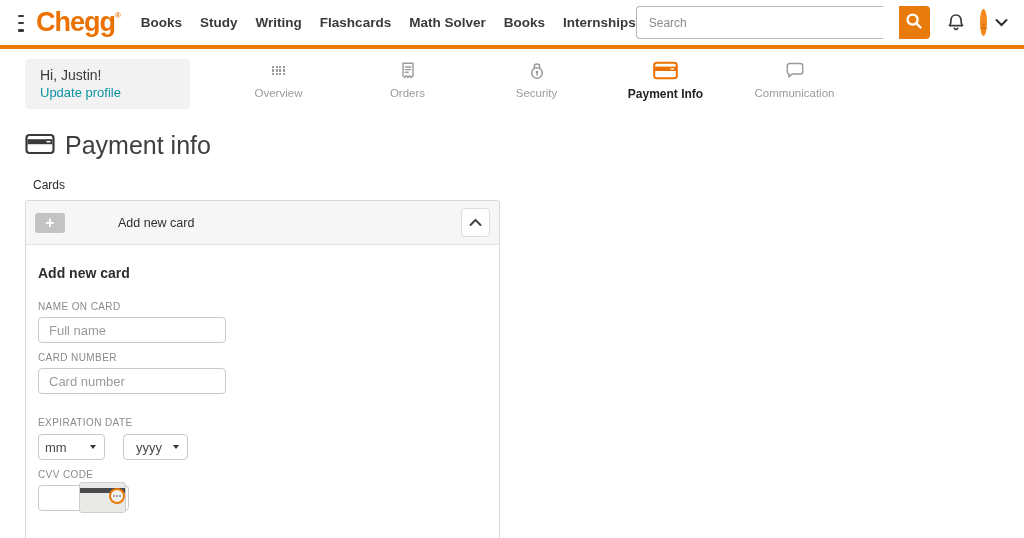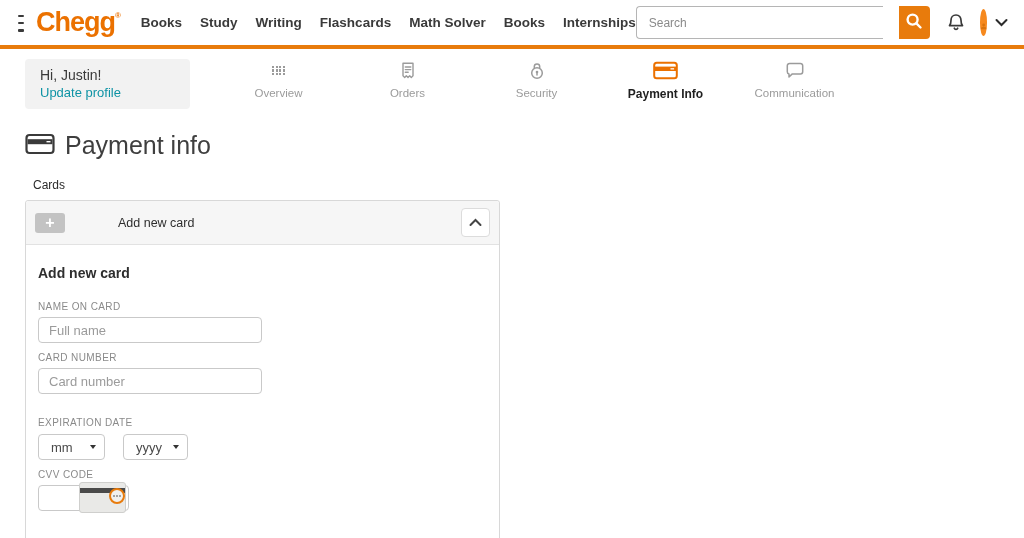--- a/index.html
+++ b/index.html
@@ -58,29 +58,29 @@
   .plus-btn { width:30px; height:20px; background:#c3c3c3; border:none; border-radius:3px;
     color:#fff; font-size:16px; font-weight:bold; line-height:17px; cursor:pointer; }
   .panel-header-label { margin-left:53px; font-size:12.5px; color:#2e2e2e; }
   .collapse-btn { margin-left:auto; width:29px; height:29px; background:#fff;
     border:1px solid #dcdcdc; border-radius:4px; display:flex; align-items:center;
     justify-content:center; cursor:pointer; }
 
   .panel-body { padding:20px 12px 0 12px; }
   .form-heading { font-size:14px; font-weight:600; color:#2e2e2e; }
   .field-label { font-size:10px; color:#8a8a8a; letter-spacing:0.4px; }
-  .text-input { margin-top:5px; display:block; width:224px; height:26px;
+  .text-input { margin-top:5px; display:block; width:188px; height:26px;
     border:1px solid #c9c9c9; border-radius:4px; padding:0 10px; font-size:13px;
     color:#333; outline:none; font-family:"Liberation Sans", sans-serif; }
   .text-input::placeholder { color:#9b9b9b; }
   .selects-row { display:flex; gap:18px; margin-top:6px; }
   .select { display:flex; align-items:center; justify-content:space-between; height:26px;
     border:1px solid #c9c9c9; border-radius:4px; padding:0 8px 0 12px; font-size:13px;
     color:#4a4a4a; background:#fff; cursor:pointer; }
-  .select.month { width:67px; }
+  .select.month { width:67px;padding-left:6px; }
   .select.year { width:65px; }
   .caret { width:0; height:0; border-left:3.5px solid transparent;
     border-right:3.5px solid transparent; border-top:4.5px solid #333; }
   .cvv-wrap { position:relative; margin-top:5px; width:91px; height:26px; }
   .cvv-input { width:91px; height:26px; border:1px solid #c9c9c9; border-radius:4px;
     outline:none; padding:0 8px; font-family:"Liberation Sans", sans-serif; }
   .cvv-card { position:absolute; right:3px; top:-3px; width:47px; height:31px;
     background:#e9e9e7; border:1px solid #cfcfcd; border-radius:3px; }
   .cvv-stripe { position:absolute; top:5px; left:0; right:0; height:5px; background:#4a4a4a; }
   .cvv-circle { position:absolute; right:0px; top:5px; width:16px; height:16px;

